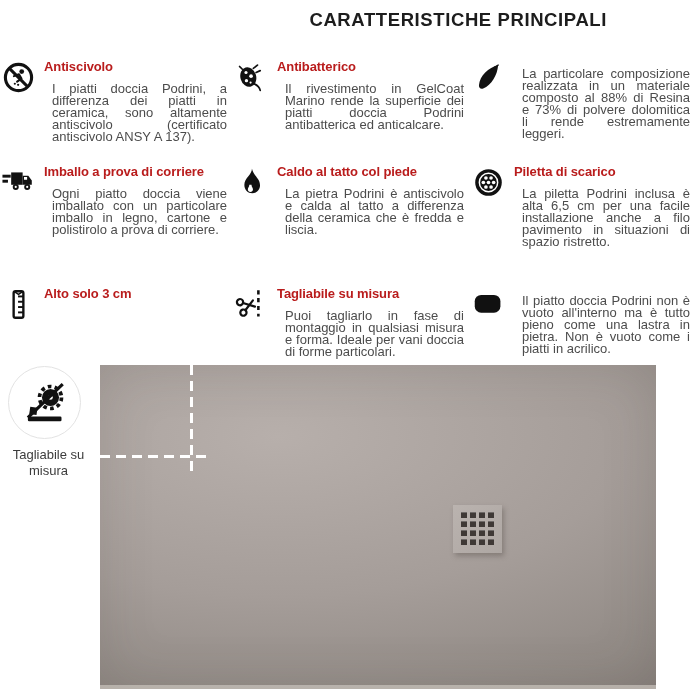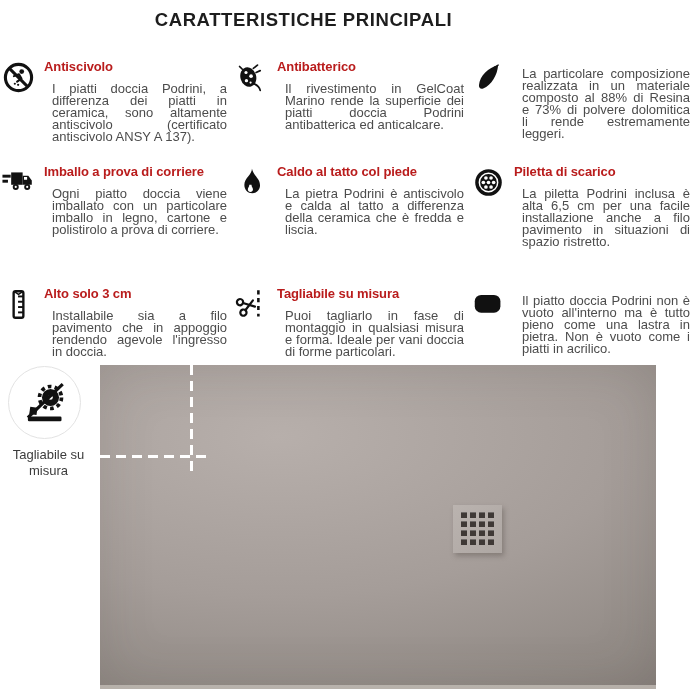--- a/index.html
+++ b/index.html
@@ -1,20 +1,20 @@
 <!DOCTYPE html>
 <html lang="it" style="--title-text: #191919; --body-text: #4c4c4c; --icon: #111111; --background: #ffffff; --tray-color: #a59d99; --tray-color-light: #b7afab; --tray-color-dark: #918a85; --drain-plate-color: #aea7a3; --drain-hole-color: #3f3936; --cut-line-color: #ffffff;"><head>
 <meta charset="utf-8">
 <style>
   html,body{margin:0;padding:0;}
   body{width:700px;height:700px;background:#fff;font-family:"Liberation Sans",sans-serif;}
   .page{position:relative;width:700px;height:700px;background:#fff;overflow:hidden;}
 
   
-  .hdr{position:absolute;top:9px;left:0;width:607px;text-align:center;
+  .hdr{position:absolute;top:9px;left:0;width:607px;text-align:right;
        font-size:18.5px;font-weight:800;letter-spacing:.6px;color:#1d1d1d;}
 
   
   .features{position:absolute;top:60px;left:2px;width:696px;display:grid;
             grid-template-columns:233px 237px 226px;grid-template-rows:105px 122px auto;}
   .feature{display:flex;align-items:flex-start;}
   .feature .ic{flex:0 0 33px;width:33px;height:33px;margin-right:9px;margin-top:1px;}
   .feature .ic svg{width:100%;height:100%;display:block;}
   .f-title{margin:0 0 2px;font-size:13px;font-weight:700;line-height:1.15;
            color:#b91c1c;letter-spacing:-.1px;white-space:nowrap;}
@@ -172,21 +172,20 @@
             <line x1="17.5" y1="9.2" x2="23.3" y2="9.2"></line>
             <line x1="17.5" y1="15" x2="23.3" y2="15"></line>
             <line x1="17.5" y1="20.8" x2="23.3" y2="20.8"></line>
             <line x1="17.5" y1="26.6" x2="23.3" y2="26.6"></line>
           </g>
           <path d="M13.5 4 l4.5 3 4.5 -3" stroke="#111" stroke-width="1.6"></path>
         </svg>
       </span>
       <div class="tx">
         <h3 class="f-title">Alto solo 3 cm</h3>
-        <p class="f-body">Installabile sia a filo pavimento che in appoggio rendendo agevole l'ingresso in doccia.</p>
       </div>
     </div>
 
     <div class="feature">
       <span class="ic">
         <svg viewBox="0 0 36 36" fill="none">
           <line x1="25.5" y1="2.5" x2="25.5" y2="31" stroke="#111" stroke-width="2.8" stroke-dasharray="4.6 3.9"></line>
           <g transform="rotate(-18 14 19)" stroke="#111" stroke-width="2.4" stroke-linecap="round">
             <circle cx="7" cy="13" r="3.4"></circle>
             <circle cx="7" cy="25" r="3.4"></circle>

